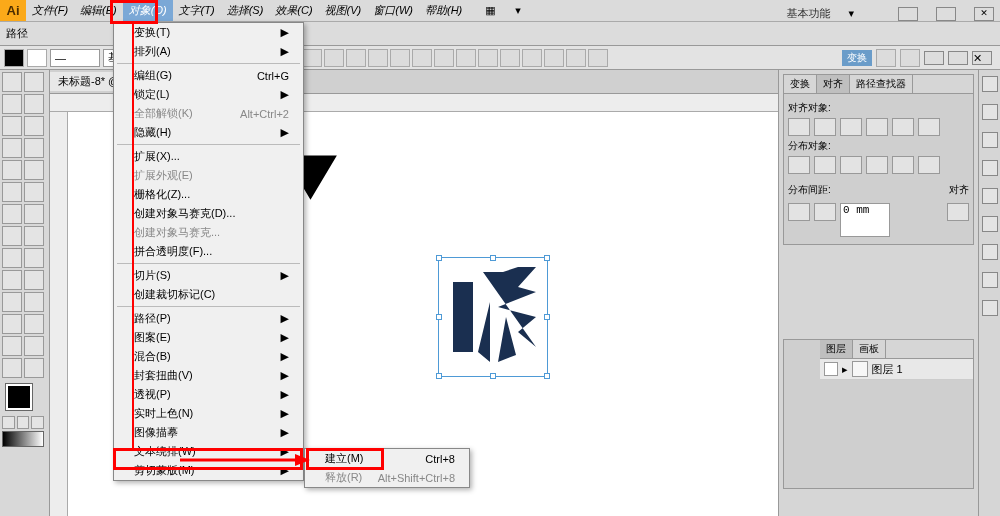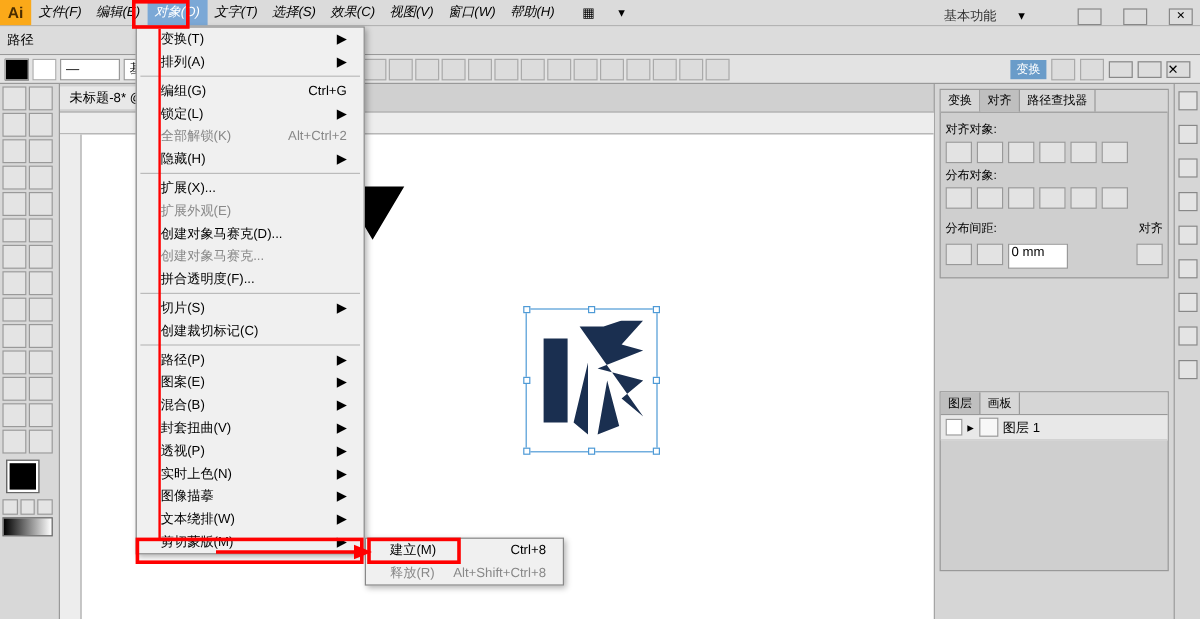--- a/index.html
+++ b/index.html
@@ -36,22 +36,22 @@
 .char-left svg path { fill:#000; }
 .right-column { width: 200px; background: #d6d6d6; border-left:1px solid #999; padding:4px; display:flex; flex-direction:column; gap:4px; }
 .panel { background:#cfcfcf; border:1px solid #999; }
 .panel-tabs { display:flex; border-bottom:1px solid #999; background:#d6d6d6; }
 .ptab { padding:2px 6px; border-right:1px solid #999; font-size:10px; }
 .ptab.active { background:#bfbfbf; }
 .panel-body { padding:4px; font-size:10px; }
 .panel-row { display:flex; gap:4px; margin:3px 0; }
 .align-btn { width:22px; height:18px; border:1px solid #999; background:#e3e3e3; }
 .panel-label { font-size:10px; margin:3px 0; }
-.num-field { width:50px; height:21px; background:#fff; border:1px solid #999; padding:0 2px; }
-.layer-panel { margin-top: 90px; background:#cfcfcf; border:1px solid #999; min-height:150px; }
+.num-field { width:50px; height:34px; background:#fff; border:1px solid #999; padding:0 2px;font-family:Liberation Mono, monospace; }
+.layer-panel { margin-top: 90px; background:#cfcfcf; border:1px solid #999; min-height:150px;padding-left:36px; }
 .layer-row { display:flex; align-items:center; padding:2px 4px; background:#e8e8e8; border-bottom:1px solid #ccc; gap:4px; }
 .layer-eye { width:14px; height:14px; border:1px solid #999; background:#fff; }
 .layer-thumb { width:16px; height:16px; background:#f7f7f7; border:1px solid #999; }
 .right-dock { width: 22px; background:#d6d6d6; border-left:1px solid #999; display:flex; flex-direction:column; gap:12px; padding-top:6px; align-items:center; }
 .dock-icon { width:16px; height:16px; border:1px solid #888; background:#e4e4e4; }
 .dropdown { position:absolute; left:113px; top:22px; width:191px; background:#f0f0f0; border:1px solid #888; box-shadow:2px 2px 5px rgba(0,0,0,0.3); z-index:100; }
 .dd-item { height:19px; display:flex; align-items:center; justify-content:space-between; padding:0 14px 0 20px; font-size:11px; }
 .dd-item .arrow { color:#000; }
 .dd-item.disabled { color:#888; }
 .dd-sep { height:1px; background:#bbb; margin:2px 3px; }
@@ -299,20 +299,24 @@
     <div class="dd-sep"></div>
     <div class="dd-item">
       <span>扩展(X)...</span>
       <span></span>
     </div>
     <div class="dd-item disabled">
       <span>扩展外观(E)</span>
       <span></span>
     </div>
     <div class="dd-item">
+      <span>栅格化(Z)...</span>
+      <span></span>
+    </div>
+    <div class="dd-item">
       <span>创建对象马赛克(D)...</span>
       <span></span>
     </div>
     <div class="dd-item disabled">
       <span>创建对象马赛克...</span>
       <span></span>
     </div>
     <div class="dd-item">
       <span>拼合透明度(F)...</span>
       <span></span>

